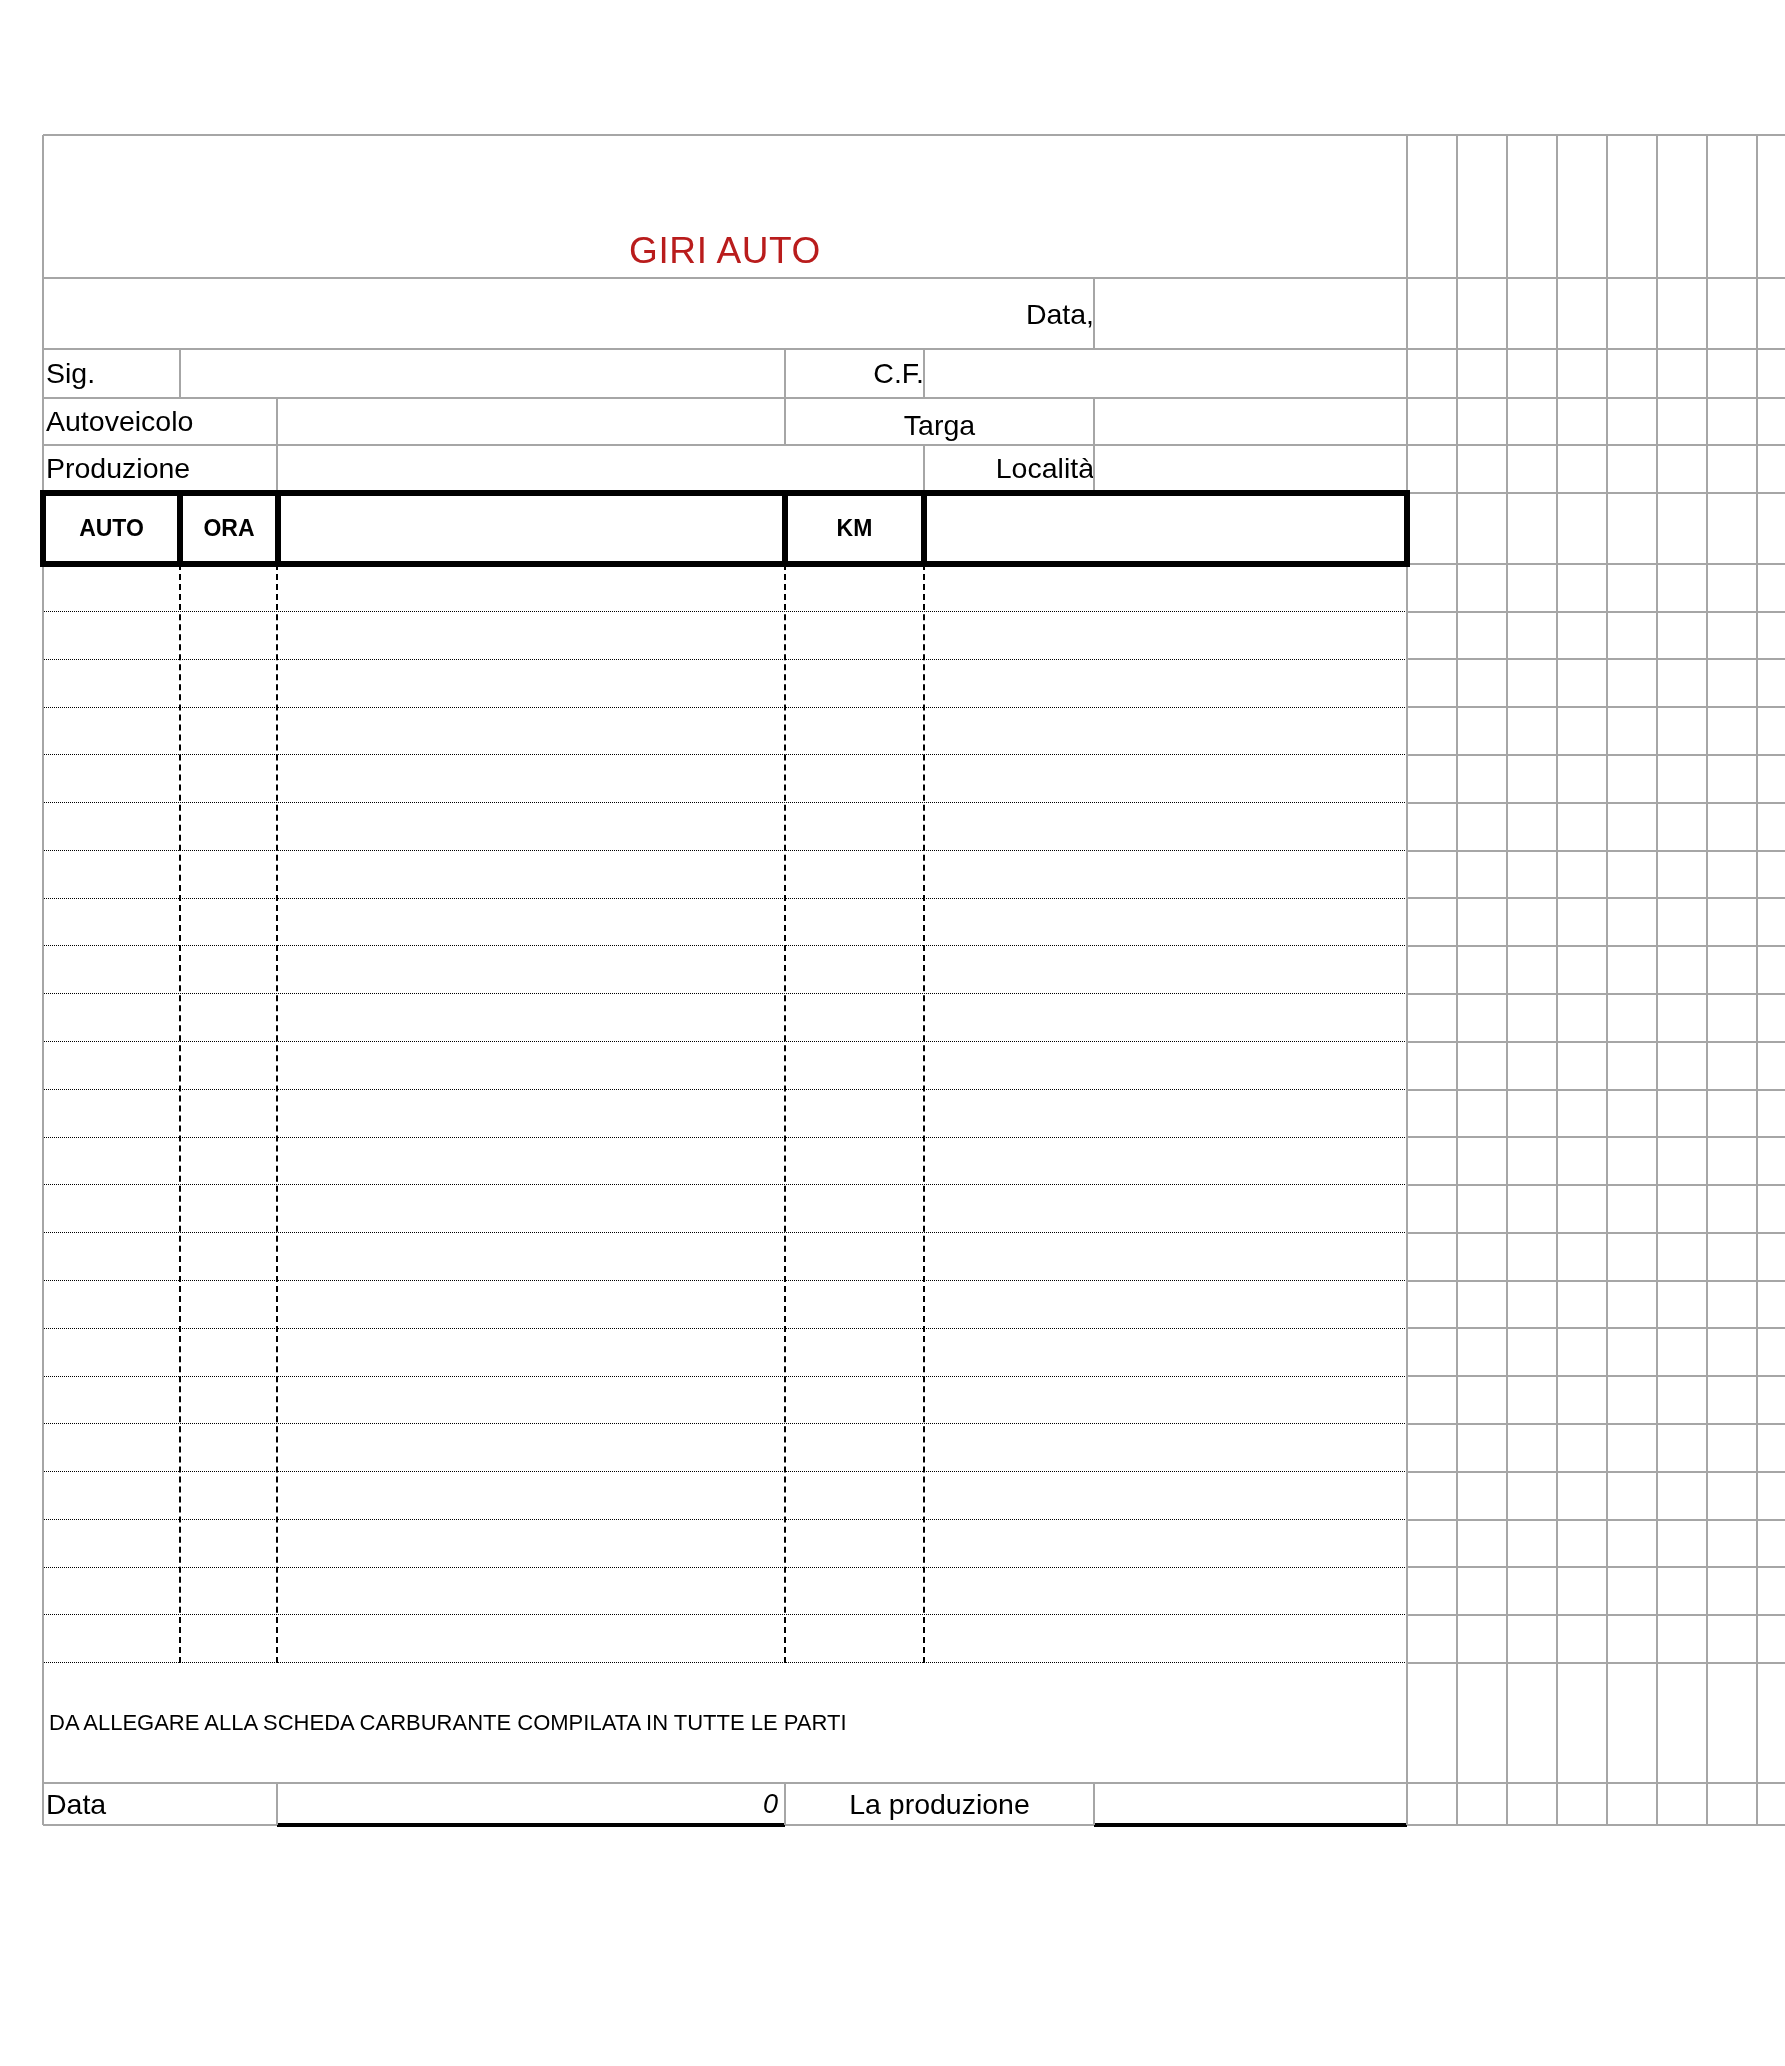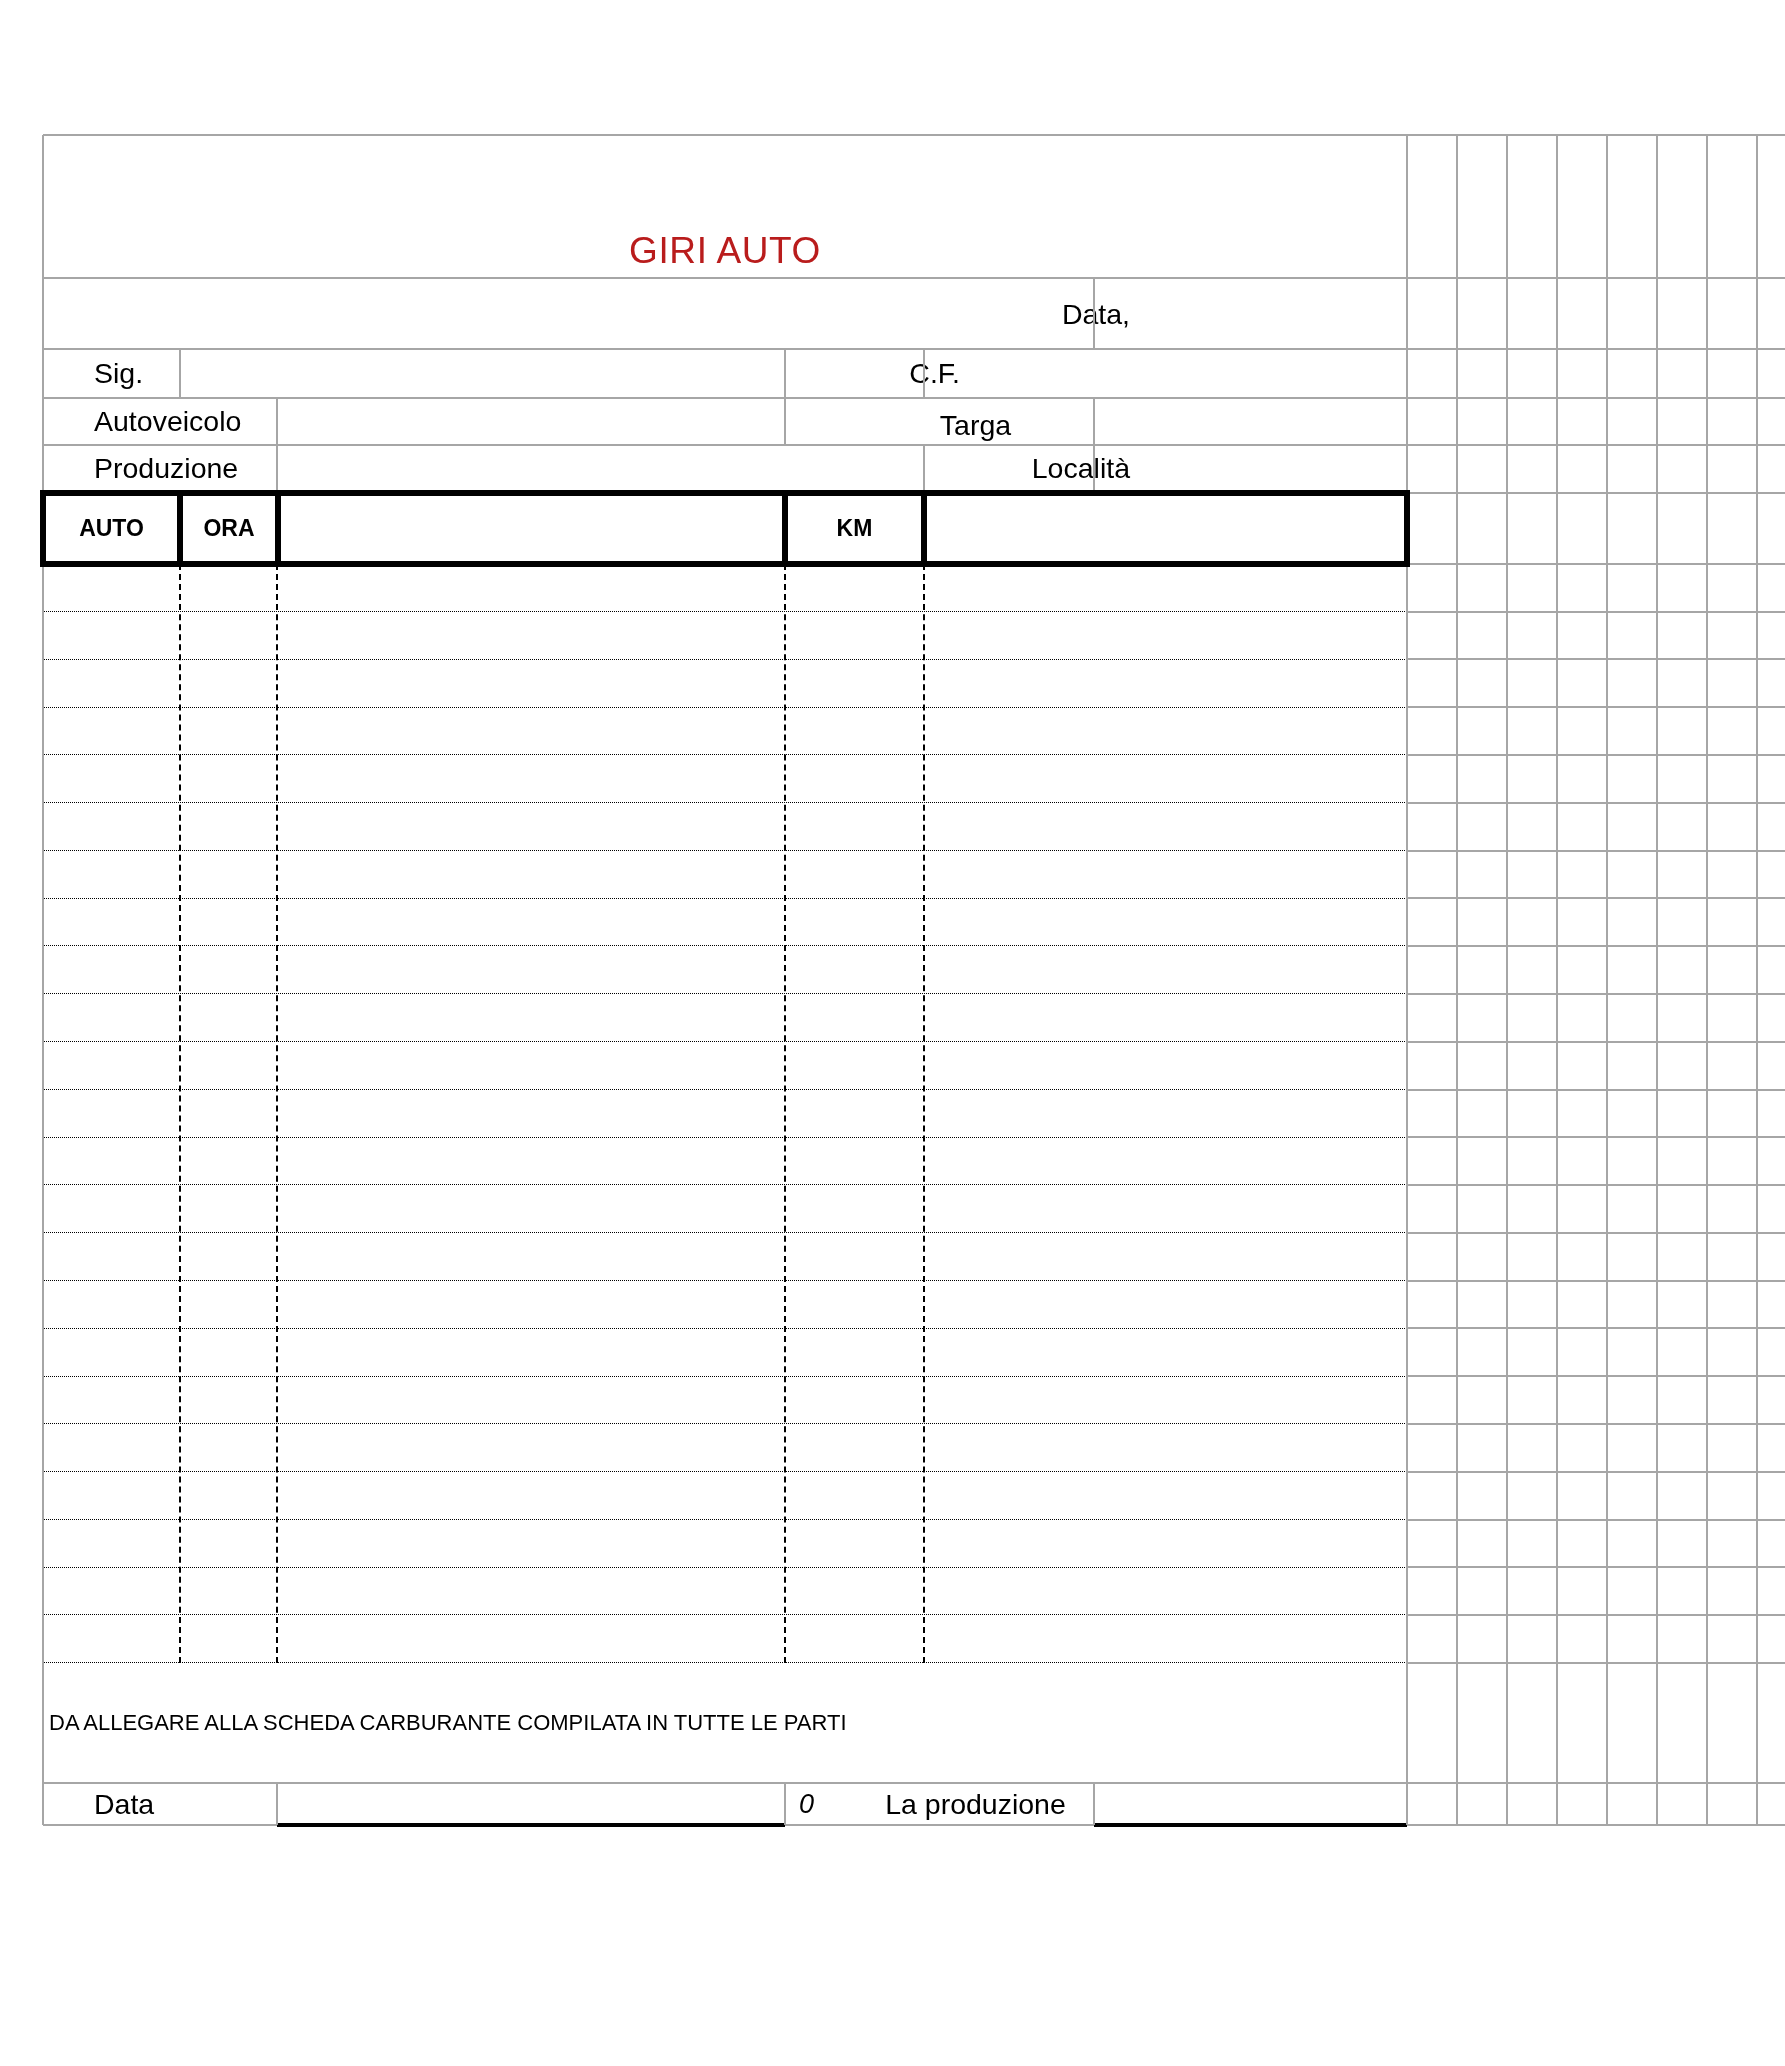--- a/index.html
+++ b/index.html
@@ -1,29 +1,29 @@
 <!DOCTYPE html>
 <html style="font-size:9px"><head>
 <meta charset="utf-8">
 <style>
   html,body{margin:0;padding:0;background:#ffffff;}
   body{font-family:"Liberation Sans", sans-serif;}
   #sheet{position:relative;width:1786px;height:2066px;background:#fff;overflow:hidden;}
   .abs{position:absolute;}
   .line{position:absolute;}
-  .flex{display:flex;align-items:center;margin-left:36px;}
+  .flex{display:flex;align-items:center;}
   .label{font-size:28.5px;color:#000;white-space:nowrap;}
   .title-cell{display:flex;align-items:flex-end;justify-content:center;}
   .title-text{font-size:37px;letter-spacing:0.6px;}
   .hdr{display:flex;align-items:center;justify-content:center;text-align:center;
        font-weight:bold;font-size:23px;line-height:1.18;color:#000;white-space:pre-line;}
   .note-cell{display:flex;align-items:center;}
   .note-text{font-size:22px;color:#000;white-space:nowrap;}
   .right-al{justify-content:flex-end;padding-right:6.9px;}
-  .left-al{justify-content:flex-start;padding-left:15px;}
+  .left-al{justify-content:flex-start;padding-left:3px;}
   .center-al{justify-content:center;}
   .sig-zero{font-style:italic;font-size:27px;}
   .field{background:transparent;}
 </style>
 </head>
 <body>
 
 <div id="sheet">
 
   <div class="abs" id="grid-area" style="left:1407px;top:135px;width:379px;height:1690px;"></div>

